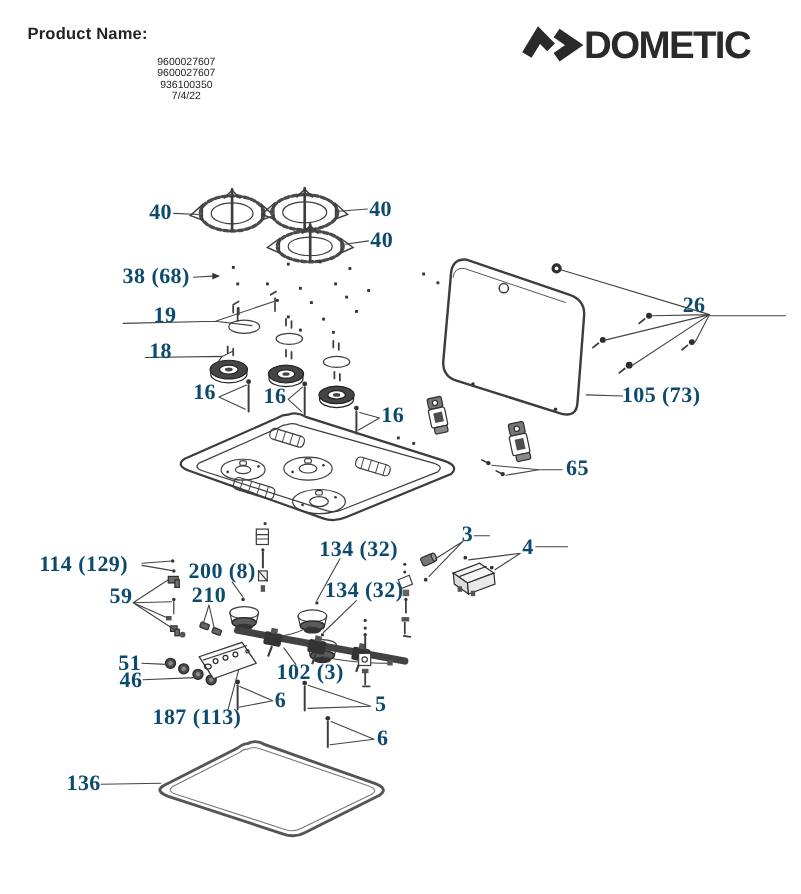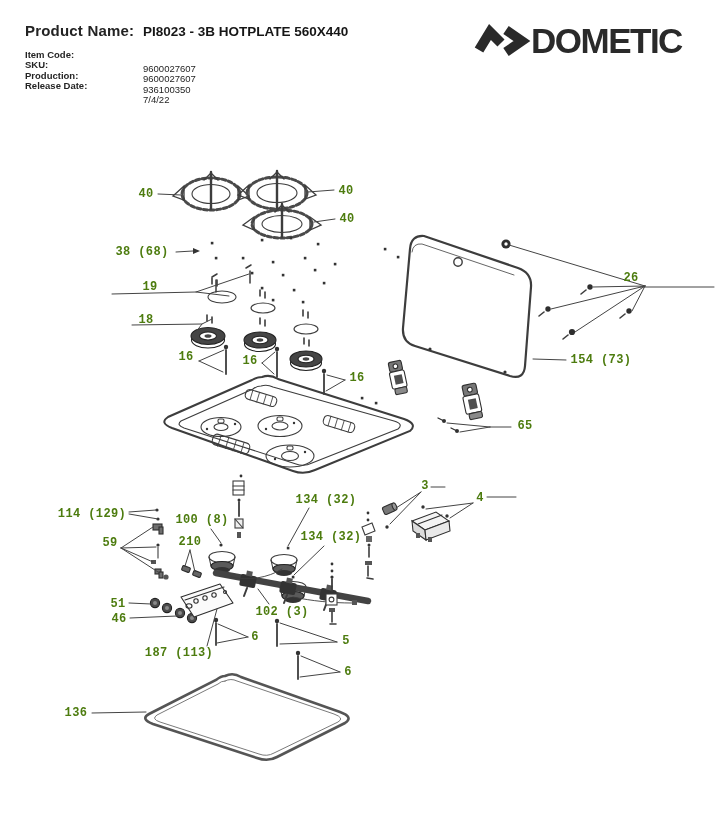--- a/index.html
+++ b/index.html
@@ -3,42 +3,35 @@
 <meta charset="utf-8">
 <style>
   html,body{margin:0;padding:0;background:#fff;}
   .page{position:relative;width:728px;height:813px;background:#ffffff;overflow:hidden;
         font-family:"Liberation Sans", sans-serif;}
   
   .product-label{position:absolute;left:25px;top:22px;font-size:15px;font-weight:700;color:#232323;letter-spacing:.2px;}
   .product-value{position:absolute;left:143px;top:24px;font-size:13.5px;font-weight:700;color:#161616;}
   .meta-col{position:absolute;font-size:9.5px;line-height:10.4px;color:#242424;}
   .meta-labels{left:25px;top:50px;font-weight:700;}
-  .meta-values{left:143px;top:64px;font-weight:400;}
+  .meta-values{left:143px;top:52px;font-weight:400;text-align:center;}
   .logo{position:absolute;left:468px;top:16px;}
   
   .artwork{position:absolute;left:0;top:0;}
   .plabel{position:absolute;transform:translate(-50%,-50%);
-          font-family:Liberation Mono, monospace;font-weight:700;font-size:12px;
-          color:#4d7c0f;white-space:nowrap;letter-spacing:.4px;}
+          font-family:Liberation Serif, serif;font-weight:700;font-size:20px;
+          color:#0c4a6e;white-space:nowrap;letter-spacing:.4px;}
 </style>
 </head>
 <body>
 
 <div class="page">
 
   <div class="product-label">Product Name:</div>
-  <div class="product-value">PI8023 - 3B HOTPLATE 560X440</div>
-
-  <div class="meta-col meta-labels">
-    <div>Item Code:</div>
-    <div>SKU:</div>
-    <div>Production:</div>
-    <div>Release Date:</div>
-  </div>
+
   <div class="meta-col meta-values">
     <div>9600027607</div>
     <div>9600027607</div>
     <div>936100350</div>
     <div>7/4/22</div>
   </div>
 
   <svg class="logo" width="250" height="52">
     <g stroke="#2a2a2a" fill="none">
       <polyline points="11,34 22,16 33,27" stroke-width="10"></polyline>
@@ -413,27 +406,27 @@
   <div class="plabel" style="left:146px;top:194px">40</div>
   <div class="plabel" style="left:346px;top:191px">40</div>
   <div class="plabel" style="left:347px;top:219px">40</div>
   <div class="plabel" style="left:142px;top:252px">38 (68)</div>
   <div class="plabel" style="left:150px;top:287px">19</div>
   <div class="plabel" style="left:146px;top:320px">18</div>
   <div class="plabel" style="left:186px;top:357px">16</div>
   <div class="plabel" style="left:250px;top:361px">16</div>
   <div class="plabel" style="left:357px;top:378px">16</div>
   <div class="plabel" style="left:631px;top:278px">26</div>
-  <div class="plabel" style="left:601px;top:360px">154 (73)</div>
+  <div class="plabel" style="left:601px;top:360px">105 (73)</div>
   <div class="plabel" style="left:525px;top:426px">65</div>
   <div class="plabel" style="left:425px;top:486px">3</div>
   <div class="plabel" style="left:480px;top:498px">4</div>
-  <div class="plabel" style="left:92px;top:514px">114 (129)</div>
+  <div class="plabel" style="left:76px;top:514px">114 (129)</div>
   <div class="plabel" style="left:110px;top:543px">59</div>
-  <div class="plabel" style="left:202px;top:520px">100 (8)</div>
+  <div class="plabel" style="left:202px;top:520px">200 (8)</div>
   <div class="plabel" style="left:190px;top:542px">210</div>
   <div class="plabel" style="left:326px;top:500px">134 (32)</div>
   <div class="plabel" style="left:331px;top:537px">134 (32)</div>
   <div class="plabel" style="left:282px;top:612px">102 (3)</div>
   <div class="plabel" style="left:118px;top:604px">51</div>
   <div class="plabel" style="left:119px;top:619px">46</div>
   <div class="plabel" style="left:179px;top:653px">187 (113)</div>
   <div class="plabel" style="left:255px;top:637px">6</div>
   <div class="plabel" style="left:346px;top:641px">5</div>
   <div class="plabel" style="left:348px;top:672px">6</div>

